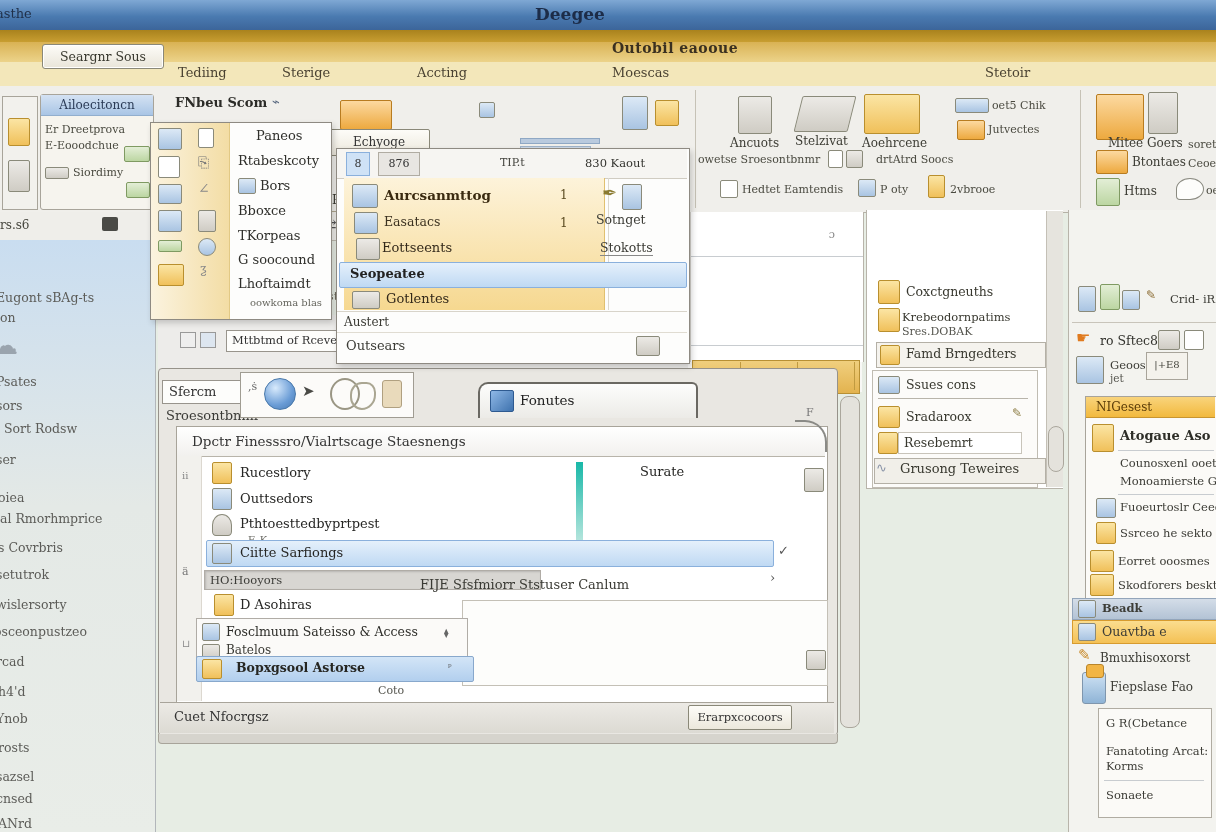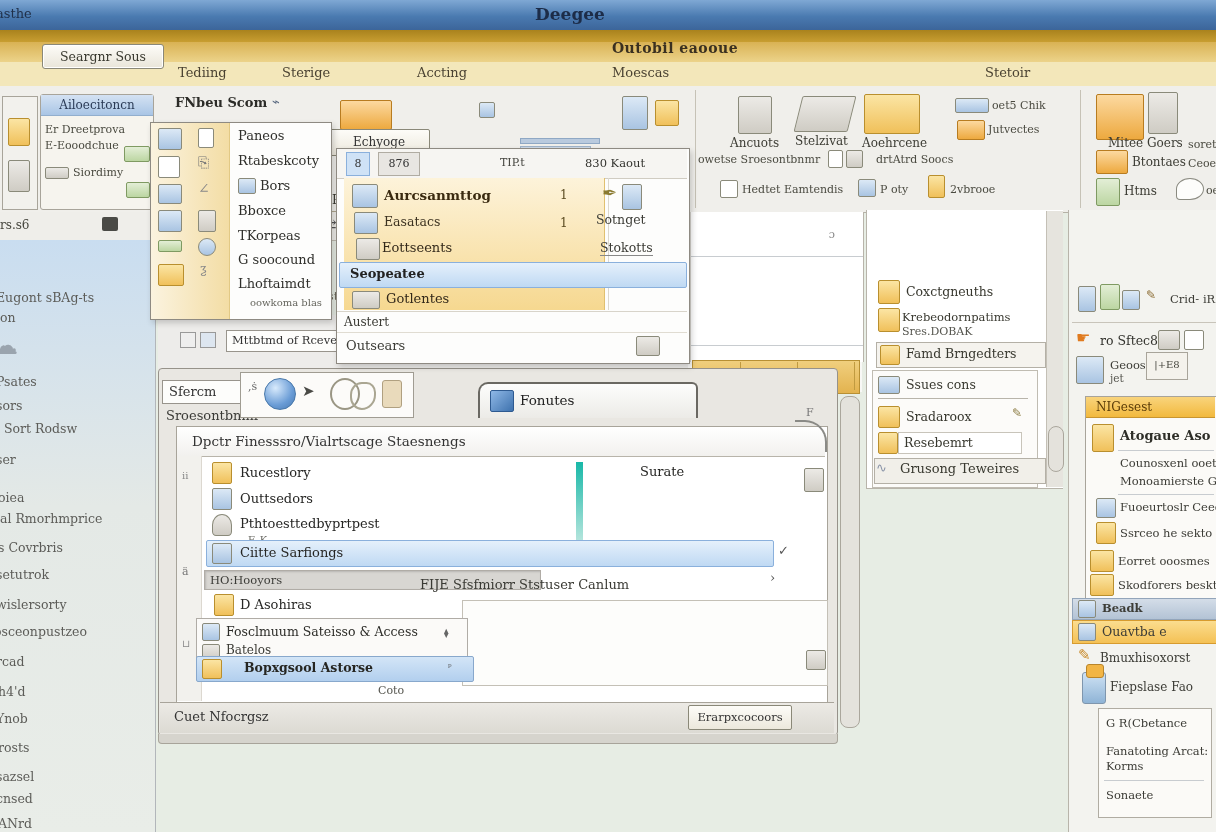--- a/index.html
+++ b/index.html
@@ -331,21 +331,21 @@
 
   <div class="ab" style="left:196px;top:618px;width:270px;height:48px;border:1px solid #b0aca6;background:#fbfaf8;z-index:4;"></div>
   <div class="ab icb sic" style="left:202px;top:623px;width:16px;height:16px;z-index:5;"></div>
   <div class="ab tx" style="left:226px;top:624px;font-size:12.5px;color:#2c2c28;z-index:5;">Fosclmuum Sateisso &amp; Access</div>
   <div class="ab" style="left:444px;top:628px;font-size:9px;color:#666;z-index:5;">⧫</div>
   <div class="ab icgr sic" style="left:202px;top:644px;width:16px;height:14px;z-index:5;"></div>
   <div class="ab tx" style="left:226px;top:643px;font-size:12px;color:#3a3a34;z-index:5;">Batelos</div>
 
   <div class="ab selblue2" style="left:196px;top:656px;width:276px;height:24px;z-index:5;"></div>
   <div class="ab icy sic" style="left:202px;top:659px;width:18px;height:18px;z-index:6;"></div>
-  <div class="ab tx" style="left:244px;top:660px;font-size:12.5px;font-weight:bold;color:#262622;z-index:6;">Bopxgsool Astorse</div>
+  <div class="ab tx" style="left:236px;top:660px;font-size:12.5px;font-weight:bold;color:#262622;z-index:6;">Bopxgsool Astorse</div>
   <div class="ab" style="left:448px;top:662px;font-size:9px;color:#555;z-index:6;">ᵖ</div>
 
   <div class="ab tx" style="left:378px;top:684px;font-size:11px;color:#55554e;z-index:4;">Coto</div>
 
   <div class="ab statusbar" style="left:160px;top:702px;width:674px;height:30px;z-index:3;"></div>
   <div class="ab tx" style="left:174px;top:709px;font-size:13px;color:#333;z-index:4;">Cuet Nfocrgsz</div>
   <div class="ab btn" style="left:688px;top:705px;width:102px;height:23px;line-height:22px;font-size:11.5px;z-index:4;">Erarpxcocoors</div>
   <div class="ab" style="left:158px;top:734px;width:678px;height:9px;background:#d6d4cd;border:1px solid #a8a49a;border-top:none;border-radius:0 0 4px 4px;z-index:3;"></div>
   <div class="ab scroll" style="left:840px;top:396px;width:18px;height:330px;"></div>
 
@@ -358,21 +358,21 @@
   <div class="ab" style="left:198px;top:154px;font-size:14px;color:#777;z-index:7;">⎘</div>
   <div class="ab icb sic" style="left:158px;top:184px;width:22px;height:18px;z-index:7;"></div>
   <div class="ab" style="left:198px;top:180px;font-size:14px;color:#888;z-index:7;">∠</div>
   <div class="ab icb sic" style="left:158px;top:210px;width:22px;height:20px;z-index:7;"></div>
   <div class="ab icgr sic" style="left:198px;top:210px;width:16px;height:20px;z-index:7;"></div>
   <div class="ab icg sic" style="left:158px;top:240px;width:22px;height:10px;z-index:7;"></div>
   <div class="ab icb sic" style="left:198px;top:238px;width:16px;height:16px;border-radius:50%;z-index:7;"></div>
   <div class="ab icy sic" style="left:158px;top:264px;width:24px;height:20px;z-index:7;"></div>
   <div class="ab" style="left:200px;top:262px;font-size:12px;color:#888;z-index:7;">ƺ</div>
 
-  <div class="ab menu-item tx" style="left:238px;top:128px;z-index:7;">Paneos</div>
+  <div class="ab menu-item tx" style="left:256px;top:128px;z-index:7;">Paneos</div>
   <div class="ab menu-item tx" style="left:238px;top:153px;z-index:7;">Rtabeskcoty</div>
   <div class="ab icb sic" style="left:238px;top:178px;width:16px;height:14px;z-index:7;"></div>
   <div class="ab menu-item tx" style="left:260px;top:178px;z-index:7;">Bors</div>
   <div class="ab menu-item tx" style="left:238px;top:203px;z-index:7;">Bboxce</div>
   <div class="ab menu-item tx" style="left:238px;top:228px;z-index:7;">TKorpeas</div>
   <div class="ab menu-item tx" style="left:238px;top:252px;z-index:7;">G soocound</div>
   <div class="ab menu-item tx" style="left:238px;top:276px;z-index:7;">Lhoftaimdt</div>
   <div class="ab tx" style="left:250px;top:297px;font-size:10px;color:#66665e;z-index:7;">oowkoma blas</div>
 
   <div class="ab" style="left:180px;top:332px;width:14px;height:14px;border:1px solid #999;background:#eee;z-index:4;"></div>

